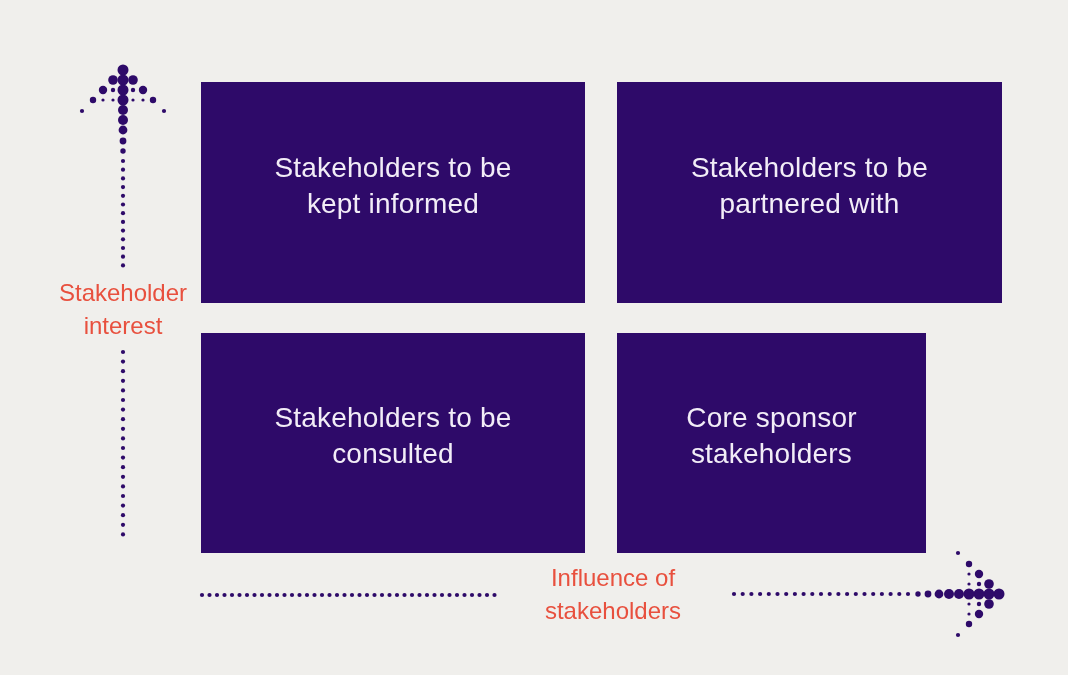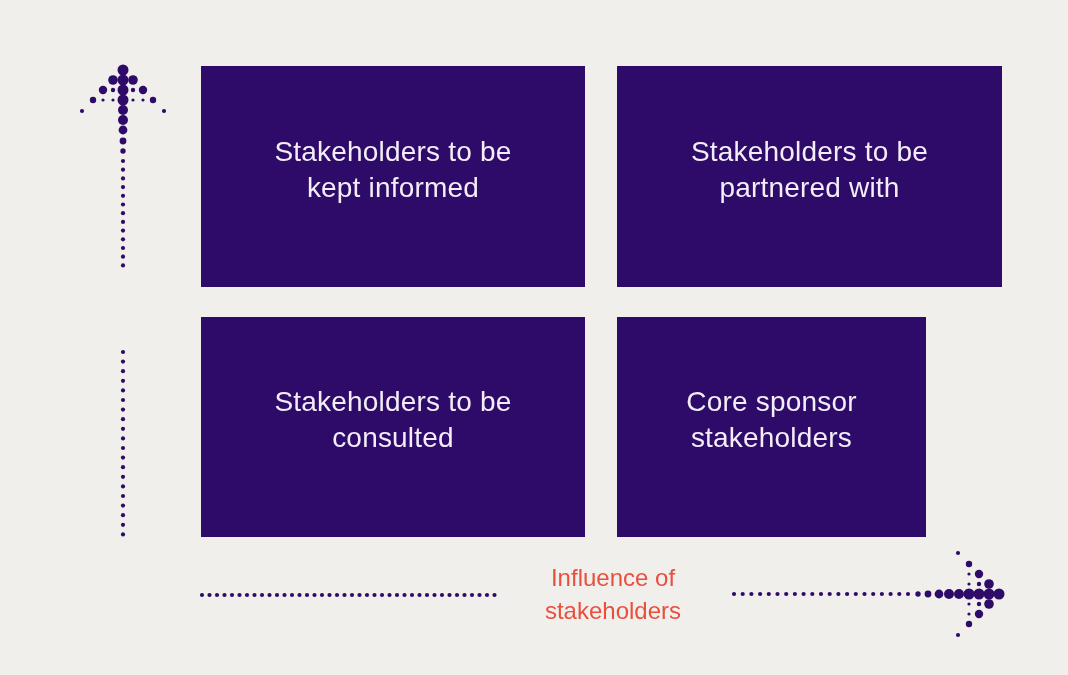--- a/index.html
+++ b/index.html
@@ -34,20 +34,21 @@
     color: var(--box-text);
     display: flex;
     align-items: center;
     justify-content: center;
     text-align: center;
     font-size: 28px;
     line-height: 36px;
     white-space: pre-line;
     padding-bottom: 14px;
     letter-spacing: 0.2px;
+    margin-top: 16px;
   }
   .q-tl { left: 201px; top: 66px;  width: 384px; height: 221px; }
   .q-tr { left: 617px; top: 66px;  width: 385px; height: 221px; }
   .q-bl { left: 201px; top: 317px; width: 384px; height: 220px; }
   .q-br { left: 617px; top: 317px; width: 309px; height: 220px; }
   .axis-label {
     position: absolute;
     color: var(--accent);
     text-align: center;
     font-size: 24px;
@@ -214,17 +215,19 @@
 
   <div class="quad q-tr">Stakeholders to be
 partnered with</div>
 
   <div class="quad q-bl">Stakeholders to be
 consulted</div>
 
   <div class="quad q-br">Core sponsor
 stakeholders</div>
 
+  <div class="axis-label y-label">Stakeholder
+interest</div>
 
   <div class="axis-label x-label">Influence of
 stakeholders</div>
 
 </div>
 
 </body></html>

